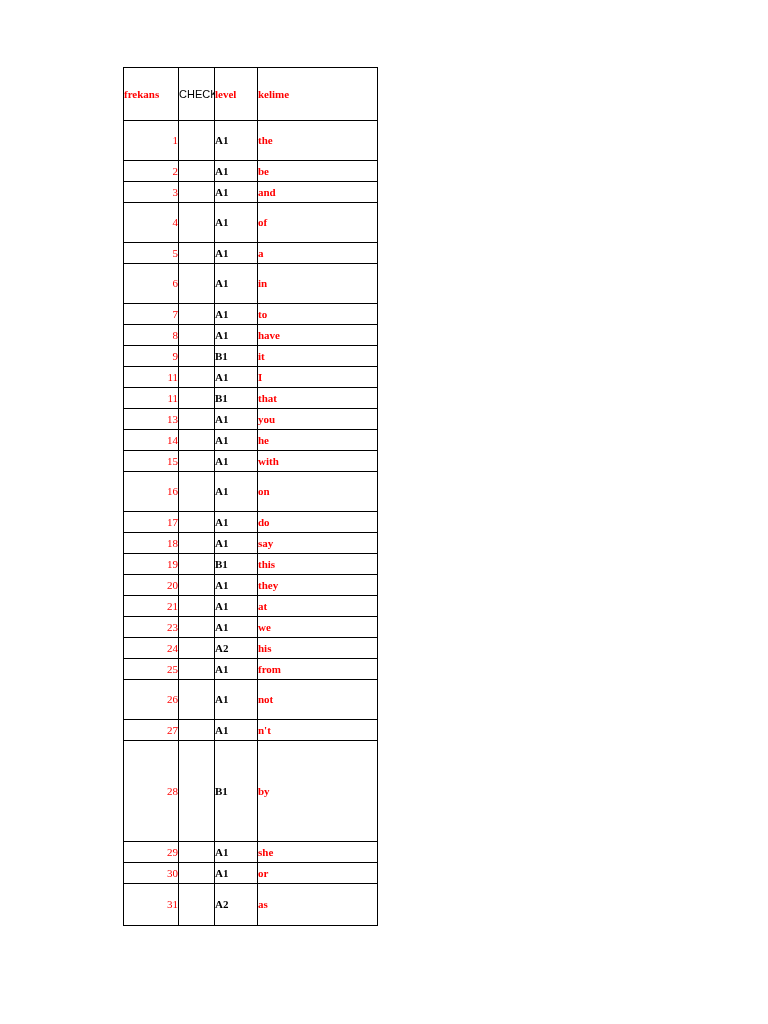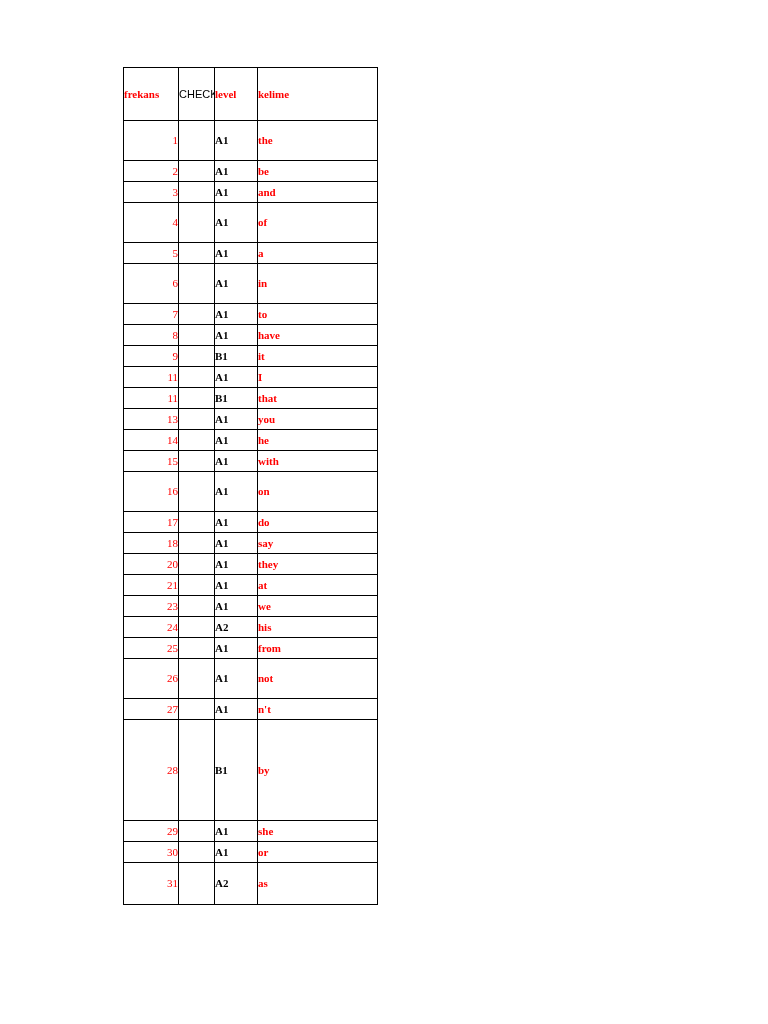--- a/index.html
+++ b/index.html
@@ -213,20 +213,26 @@
             <td class="level">A1</td>
             <td class="word">do</td>
           </tr>
           <tr class="h20">
             <td class="num">18</td>
             <td class="check"></td>
             <td class="level">A1</td>
             <td class="word">say</td>
           </tr>
           <tr class="h20">
+            <td class="num">19</td>
+            <td class="check"></td>
+            <td class="level">B1</td>
+            <td class="word">this</td>
+          </tr>
+          <tr class="h20">
             <td class="num">20</td>
             <td class="check"></td>
             <td class="level">A1</td>
             <td class="word">they</td>
           </tr>
           <tr class="h20">
             <td class="num">21</td>
             <td class="check"></td>
             <td class="level">A1</td>
             <td class="word">at</td>

